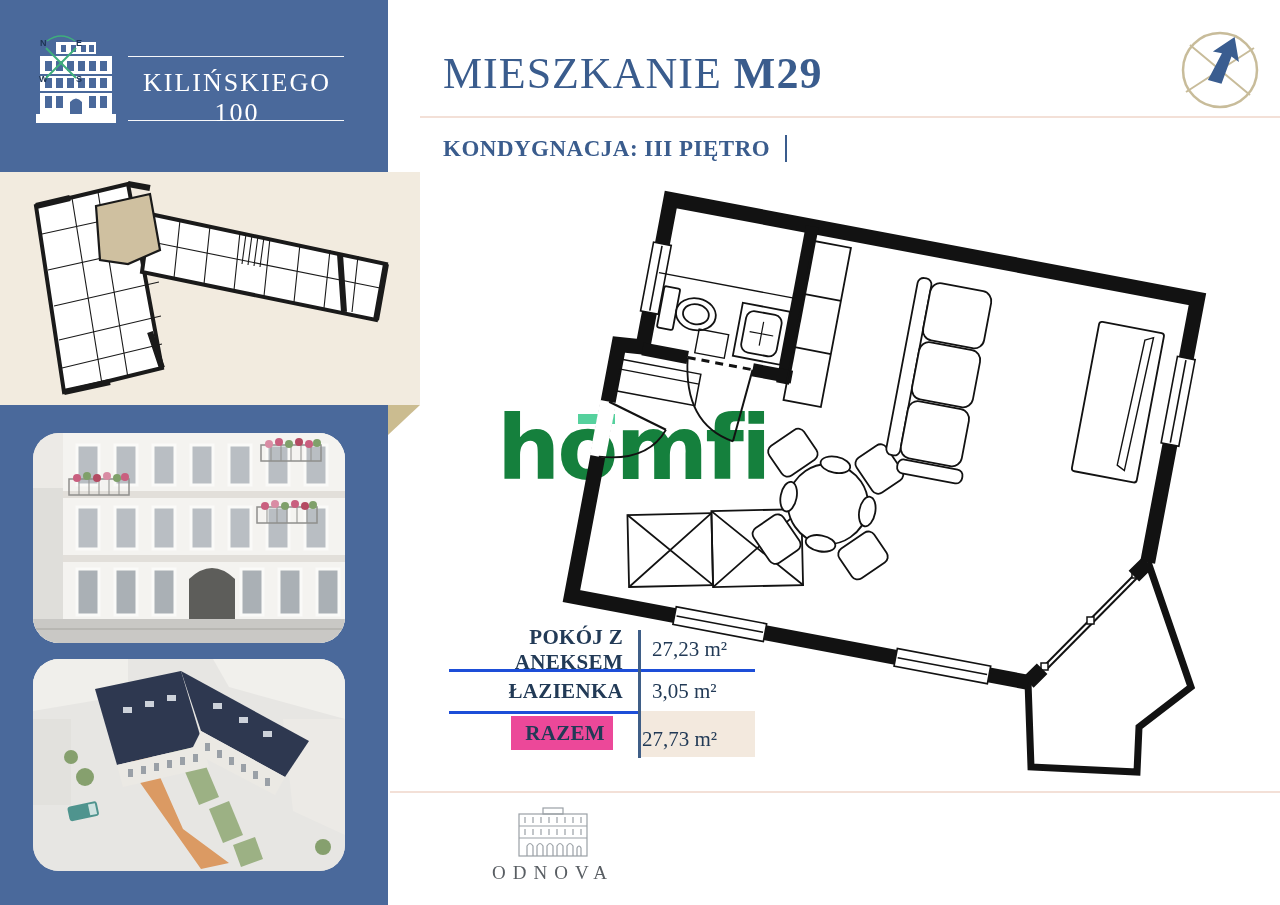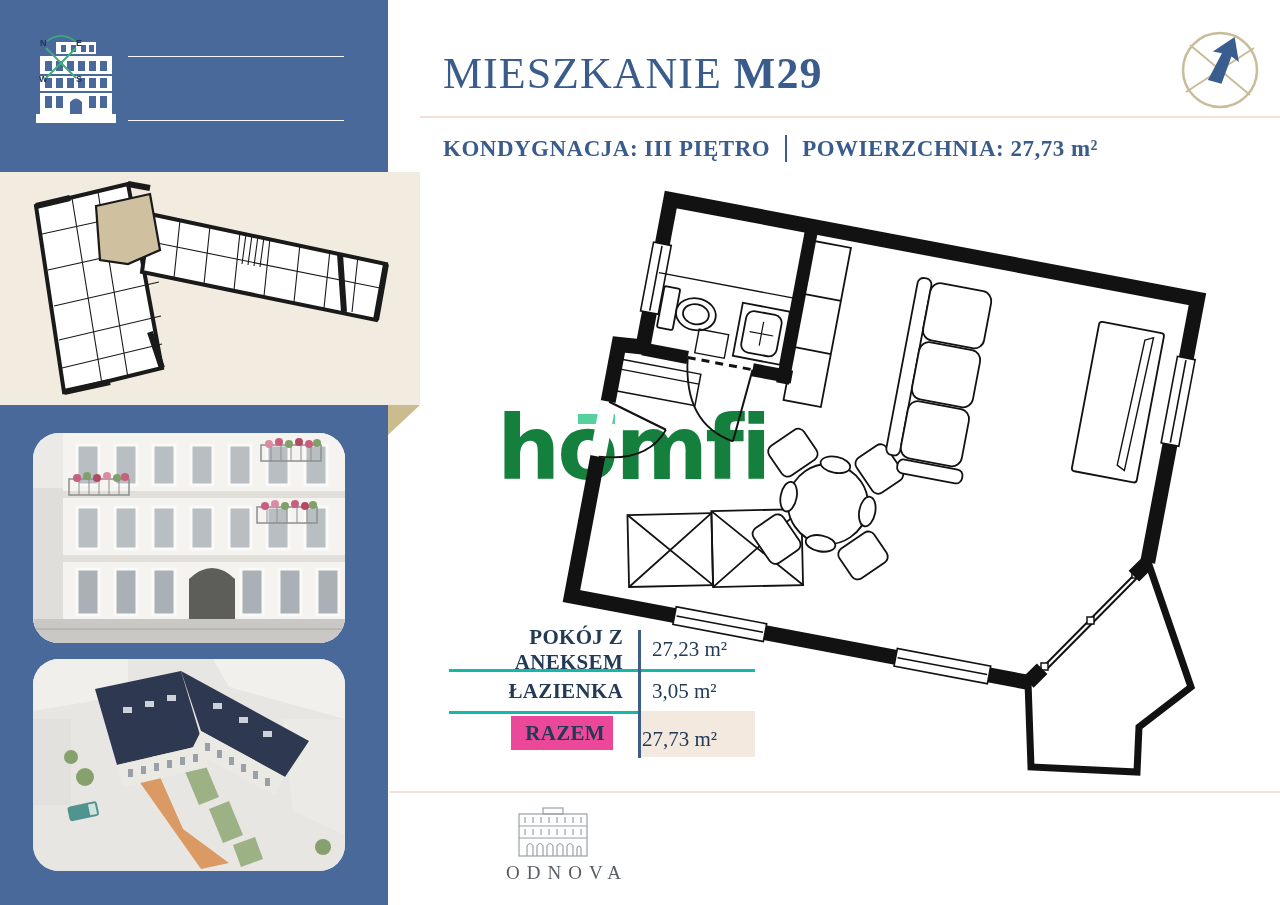--- a/index.html
+++ b/index.html
@@ -39,32 +39,32 @@
   .wm-bar{left:578px;top:414px;width:37px;height:10px;background:#55d19d;z-index:2;}
 
   .plan-svg{left:545px;top:185px;z-index:2;}
   .mini-svg{left:0;top:172px;z-index:1;}
   .compass-svg{left:1172px;top:20px;}
   .logo-svg{left:34px;top:28px;}
 
   
   .area-table{left:449px;top:630px;width:306px;z-index:3;font-size:21px;color:#223a56;}
   .arow{display:flex;height:39px;align-items:center;}
-  .arow.b{border-bottom:3px solid #14b8a6;}
+  .arow.b{border-bottom:3px solid #1d4ed8;}
   .alabel{width:174px;text-align:right;padding-right:13px;font-weight:700;letter-spacing:.3px;}
   .avalue{padding-left:16px;font-size:21px;}
   .vline{left:189px;top:0;width:3px;height:128px;background:#3f5e87;}
   .arow3 .alabel span{background:#ec4899;padding:5px 8px 5px 14px;}
   .arow3 .avalue{background:#f3e9de;padding-top:16px;padding-bottom:5px;margin-left:14px;padding-left:2px;
     width:120px;}
 
   
   .footer-rule{left:390px;top:791px;width:890px;height:2px;background:#f3e0d7;}
   .odnova-svg{left:505px;top:806px;}
-  .odnova-text{left:478px;top:862px;width:150px;text-align:right;color:#595e63;
+  .odnova-text{left:478px;top:862px;width:150px;text-align:center;color:#595e63;
     font-size:19px;letter-spacing:7px;}
 </style>
 </head>
 <body>
 
 <div class="page">
 
   <div class="abs sidebar"></div>
 
   <svg class="abs logo-svg" width="84" height="112" viewBox="0 0 84 112">
@@ -102,20 +102,21 @@
       <text x="6" y="18" fill="#1d3352">N</text>
       <text x="42" y="18" fill="#1d3352">E</text>
       <text x="5" y="54" fill="#1d3352">W</text>
       <text x="42" y="54" fill="#1d3352">S</text>
       <path d="M13,13 Q27,3 41,13" stroke="#3fae7c" stroke-width="1.5" fill="none"></path>
       <path d="M12,20 L42,50 M42,20 L12,50" stroke="#3fae7c" stroke-width="2" fill="none"></path>
     </g>
   </svg>
 
   <div class="abs line-top logo-lines"></div>
+  <div class="abs sidebar-title">KILIŃSKIEGO 100</div>
   <div class="abs line-bot logo-lines"></div>
 
   <div class="abs strip"></div>
   <div class="abs fold"></div>
 
   <svg class="abs mini-svg" width="420" height="233" viewBox="0 0 420 233">
     <g stroke="#1a1a1a" fill="none">
       <polygon points="36,34 128,12 162,196 64,220" fill="#ffffff" stroke-width="4"></polygon>
       <polygon points="150,42 386,92 376,148 142,100" fill="#ffffff" stroke-width="4"></polygon>
       <g stroke-width="1.1">
@@ -253,21 +254,20 @@
   </div>
 
   <div class="abs title">
     <span>MIESZKANIE</span>
     <b>M29</b>
   </div>
   <div class="abs title-rule"></div>
   <div class="abs subtitle">
     <span>KONDYGNACJA: III PIĘTRO</span>
     <span class="sep"></span>
-    <span>POWIERZCHNIA: 27,73 m²</span>
   </div>
 
   <svg class="abs compass-svg" width="96" height="96" viewBox="0 0 96 96">
     <circle cx="48" cy="50" r="37" fill="none" stroke="#c8bc9a" stroke-width="2.5"></circle>
     <path d="M14,72 L82,28 M18,25 L78,75" stroke="#c8bc9a" stroke-width="2" fill="none"></path>
     <g transform="rotate(24 48 50)">
       <path d="M48,14 L34,36 L43,34 L41,64 L55,62 L53,33 L62,35 Z" fill="#3a5d90"></path>
     </g>
   </svg>
 

